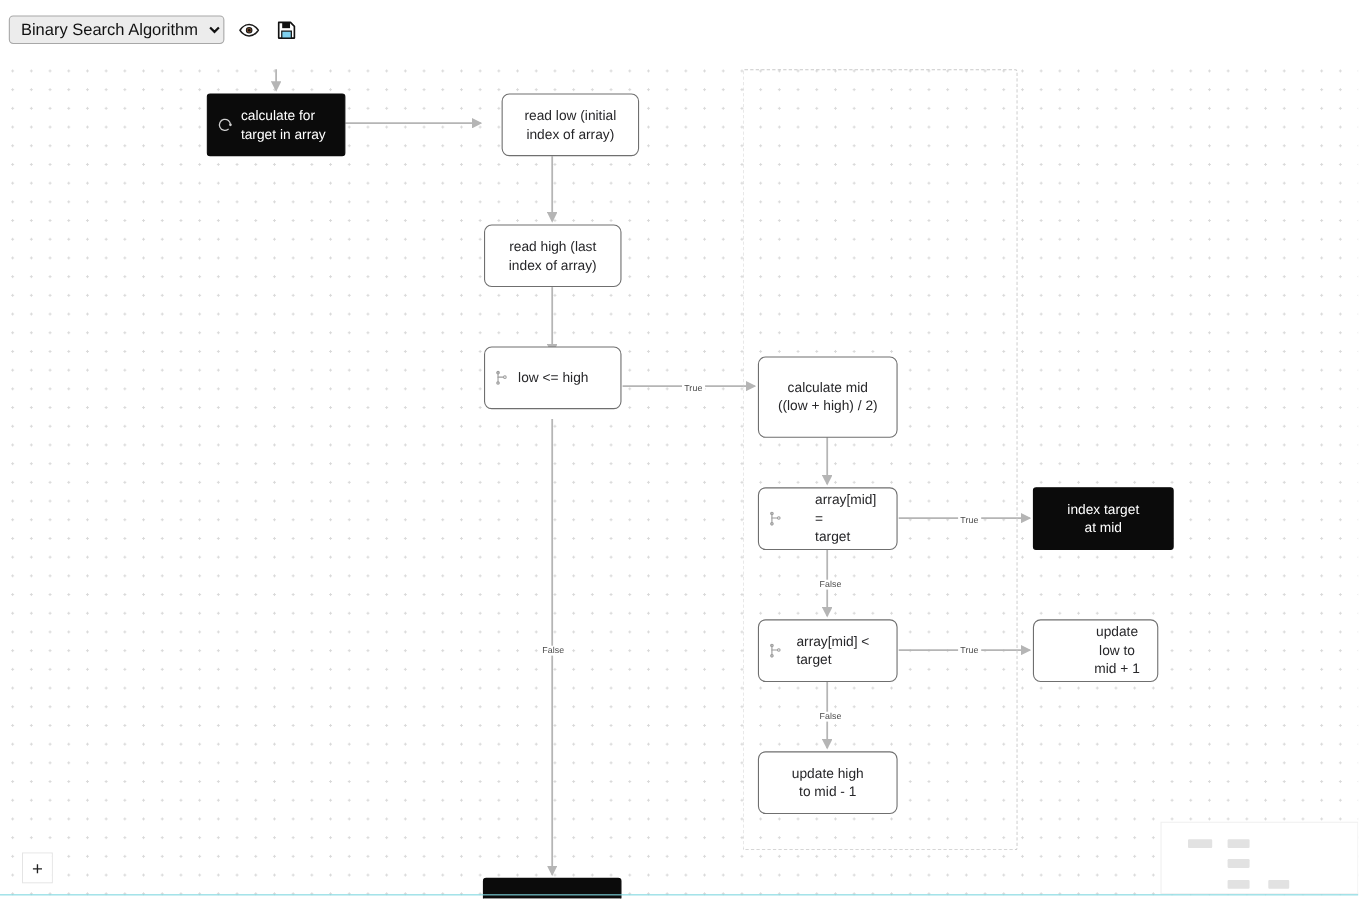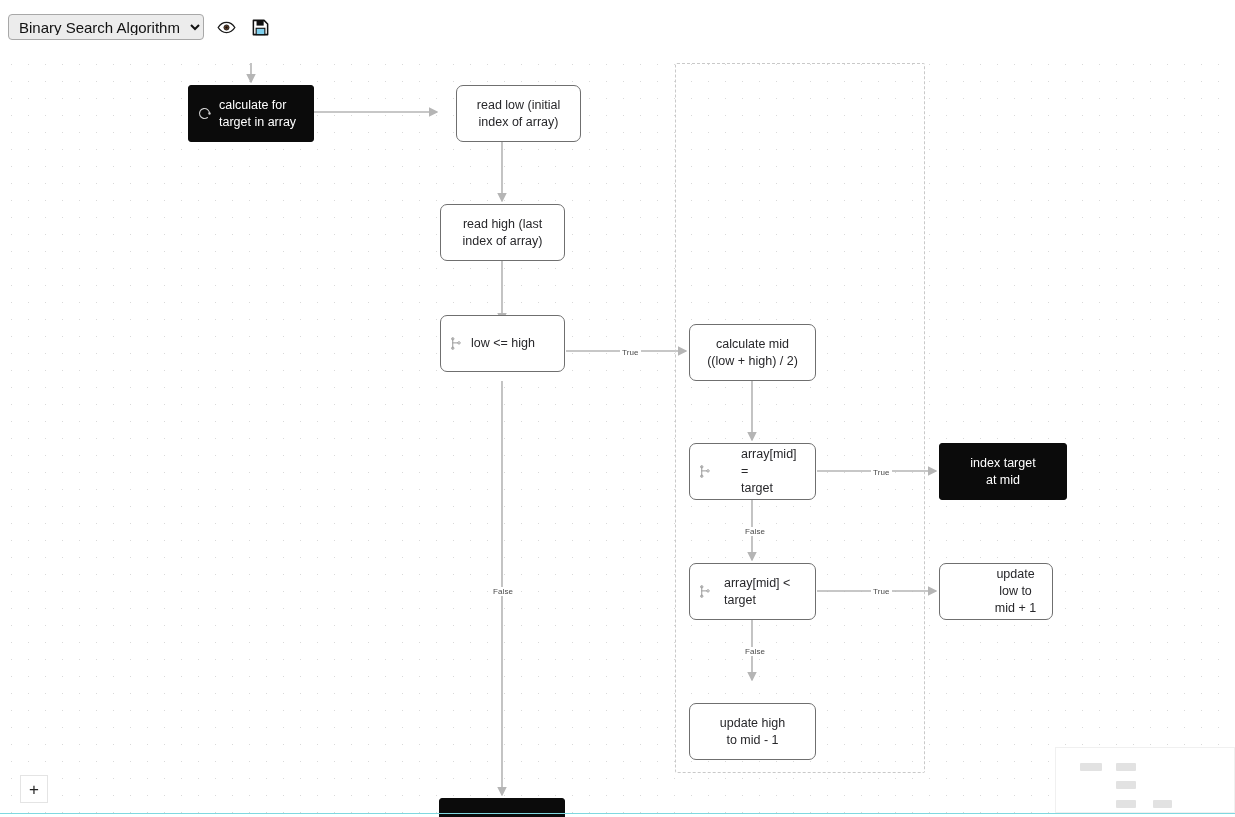--- a/index.html
+++ b/index.html
@@ -261,21 +261,21 @@
             <svg width="15" height="15" viewBox="0 0 24 24">
               <path d="M6 4 V20" fill="none" stroke="#9a9a9a" stroke-width="1.6" stroke-linecap="round"></path>
               <path d="M6 11 H14" fill="none" stroke="#9a9a9a" stroke-width="1.6" stroke-linecap="round"></path>
               <circle cx="6" cy="4.5" r="1.9" fill="none" stroke="#9a9a9a" stroke-width="1.5"></circle>
               <circle cx="6" cy="19.5" r="1.9" fill="none" stroke="#9a9a9a" stroke-width="1.5"></circle>
               <circle cx="16" cy="11" r="1.9" fill="none" stroke="#9a9a9a" stroke-width="1.5"></circle>
             </svg>
           </span>
           <span class="node-label">low &lt;= high</span>
         </div>
-        <div class="node" style="left: 689px; top: 270px; width: 127px; height: 57px;">
+        <div class="node" style="left: 689px; top: 270px; width: 127px; height: 74px;">
           <span class="node-label">calculate mid
 ((low + high) / 2)</span>
         </div>
         <div class="node with-icon" style="left: 689px; top: 389px; width: 127px; height: 57px; gap: 28px;">
           <span class="nicon">
             <svg width="15" height="15" viewBox="0 0 24 24">
               <path d="M6 4 V20" fill="none" stroke="#9a9a9a" stroke-width="1.6" stroke-linecap="round"></path>
               <path d="M6 11 H14" fill="none" stroke="#9a9a9a" stroke-width="1.6" stroke-linecap="round"></path>
               <circle cx="6" cy="4.5" r="1.9" fill="none" stroke="#9a9a9a" stroke-width="1.5"></circle>
               <circle cx="6" cy="19.5" r="1.9" fill="none" stroke="#9a9a9a" stroke-width="1.5"></circle>
@@ -299,21 +299,21 @@
               <circle cx="16" cy="11" r="1.9" fill="none" stroke="#9a9a9a" stroke-width="1.5"></circle>
             </svg>
           </span>
           <span class="node-label">array[mid] &lt;
 target</span>
         </div>
         <div class="node" style="left: 939px; top: 509px; width: 114px; height: 57px; padding-left: 47px;">
           <span class="node-label">update low to
 mid + 1</span>
         </div>
-        <div class="node" style="left: 689px; top: 629px; width: 127px; height: 57px; margin-top: 20px;">
+        <div class="node" style="left: 689px; top: 629px; width: 127px; height: 57px;">
           <span class="node-label">update high
 to mid - 1</span>
         </div>
         <div class="node dark with-icon" style="left: 439px; top: 744px; width: 126px; height: 57px;"></div>
       </div>
 
     <div id="label-layer">
         <span class="edge-label" style="left: 620px; top: 294px;">True</span>
         <span class="edge-label" style="left: 491px; top: 533px;">False</span>
         <span class="edge-label" style="left: 871px; top: 414px;">True</span>

